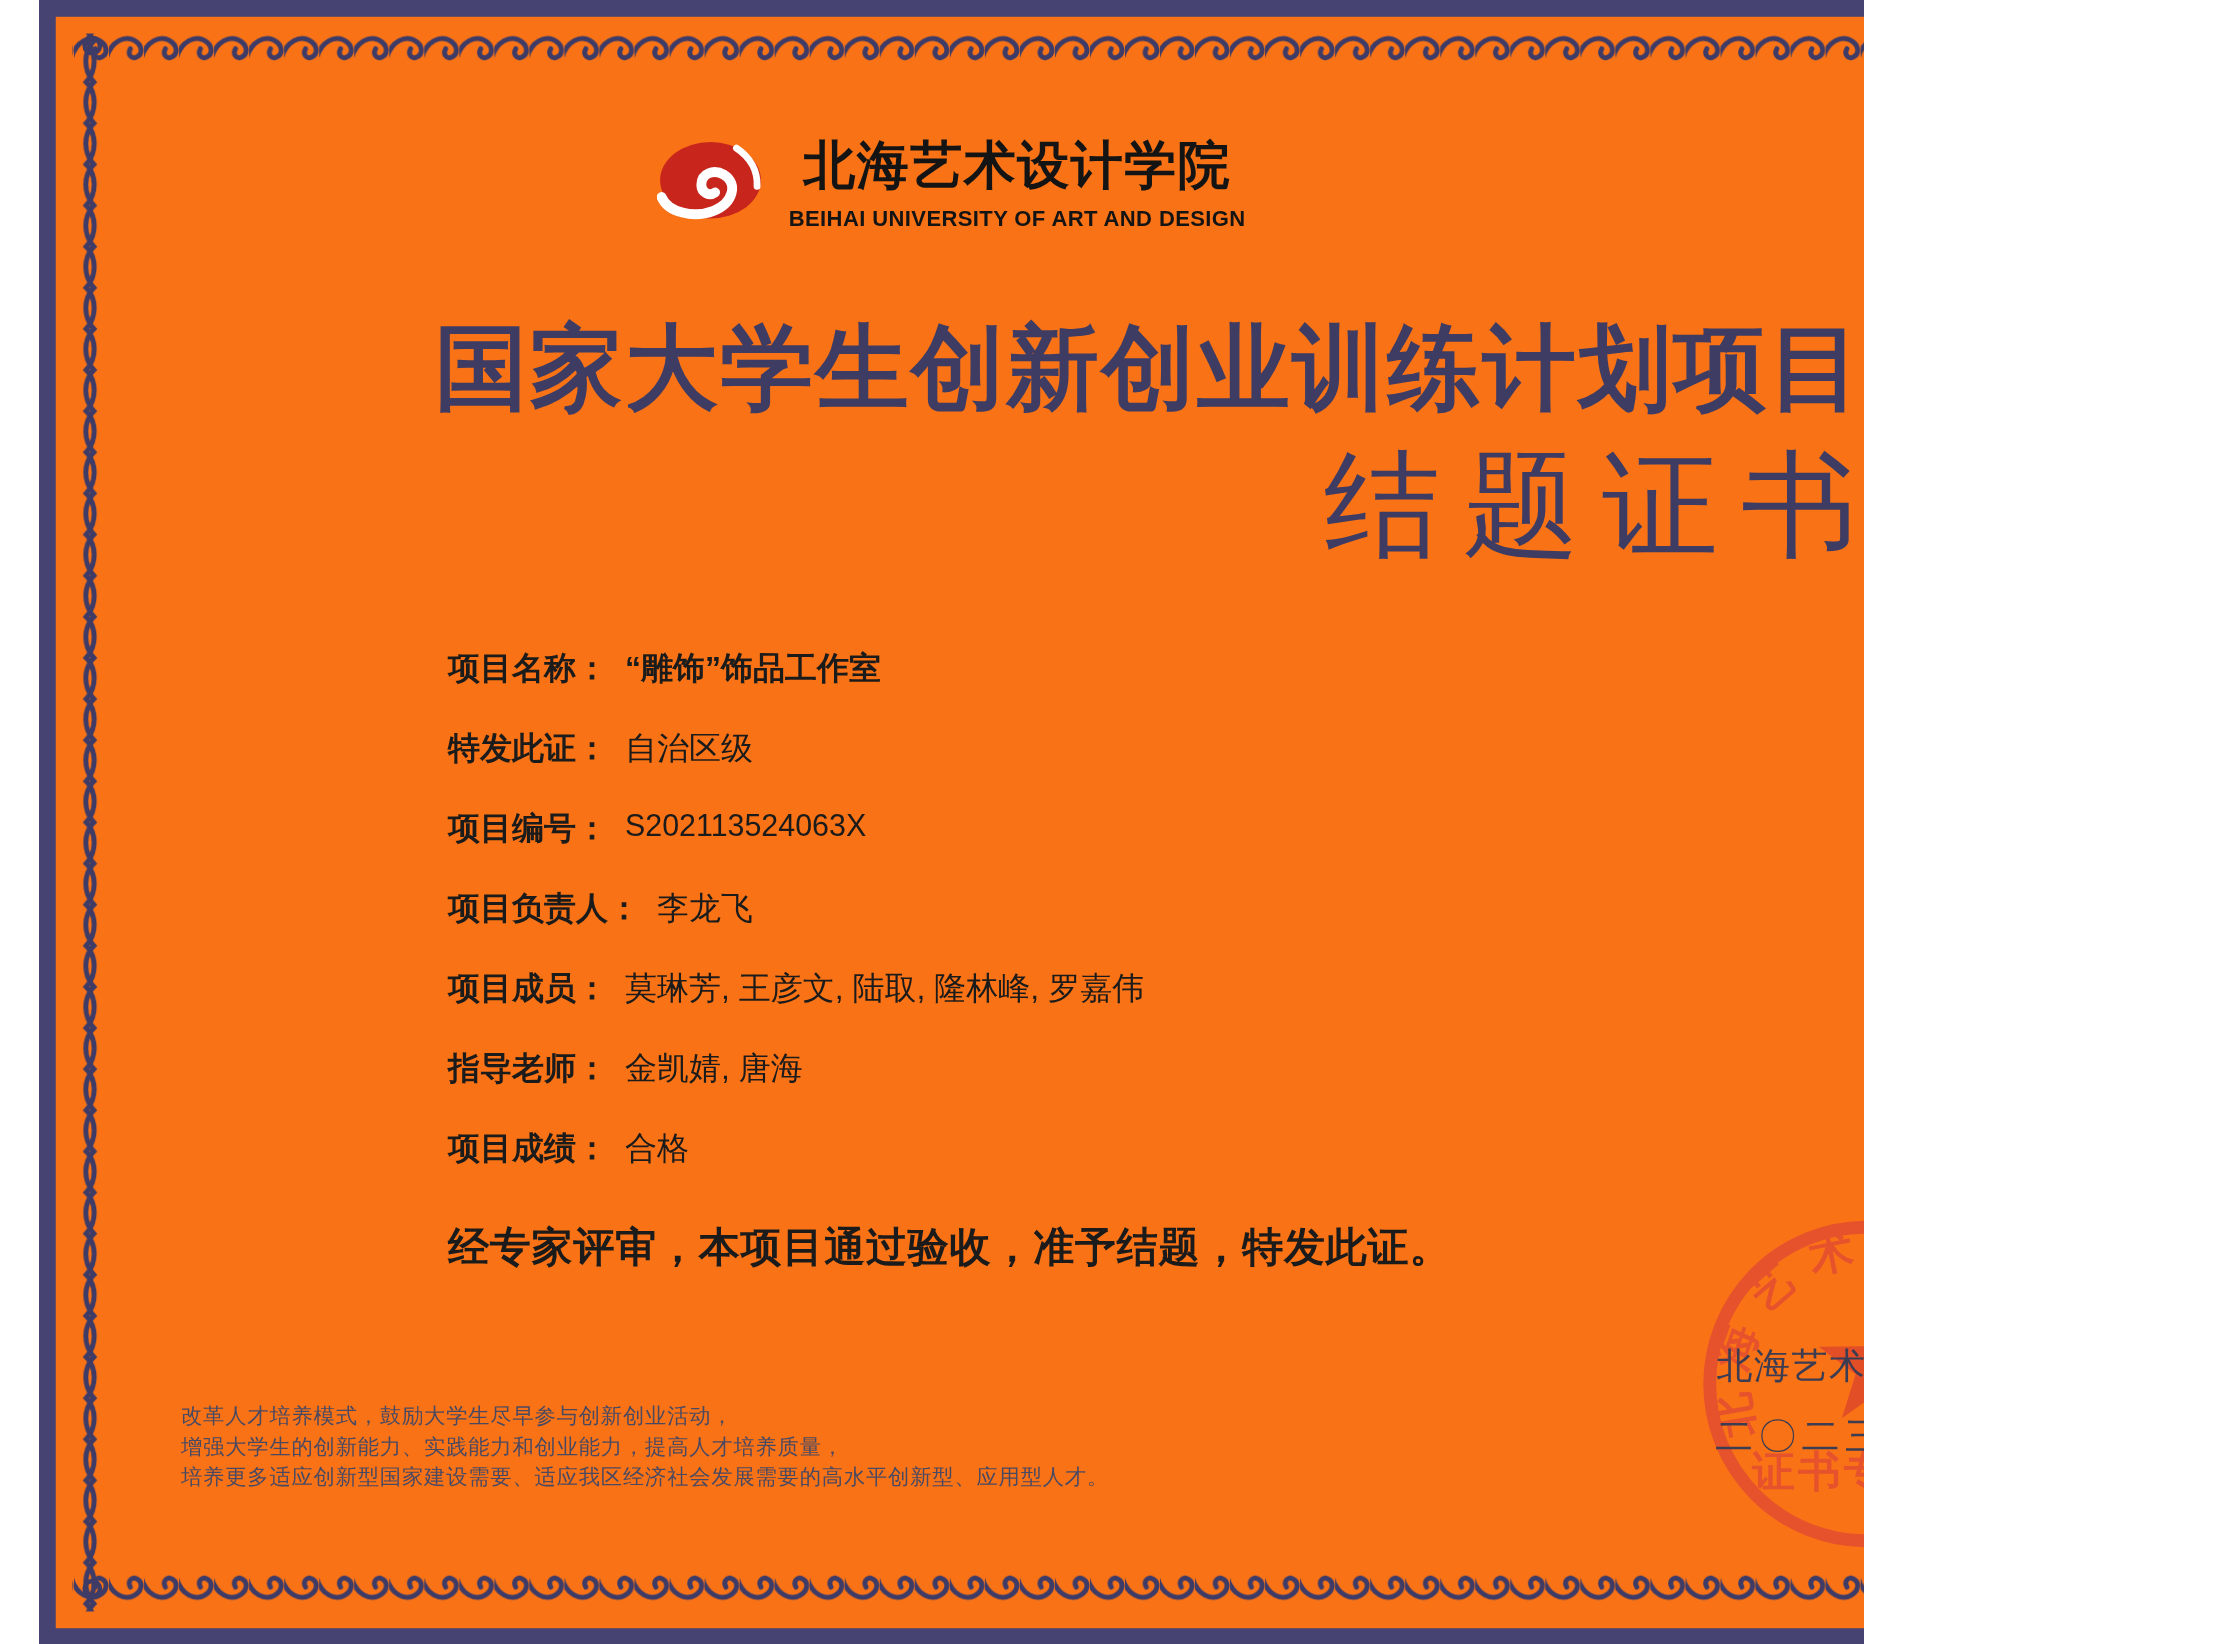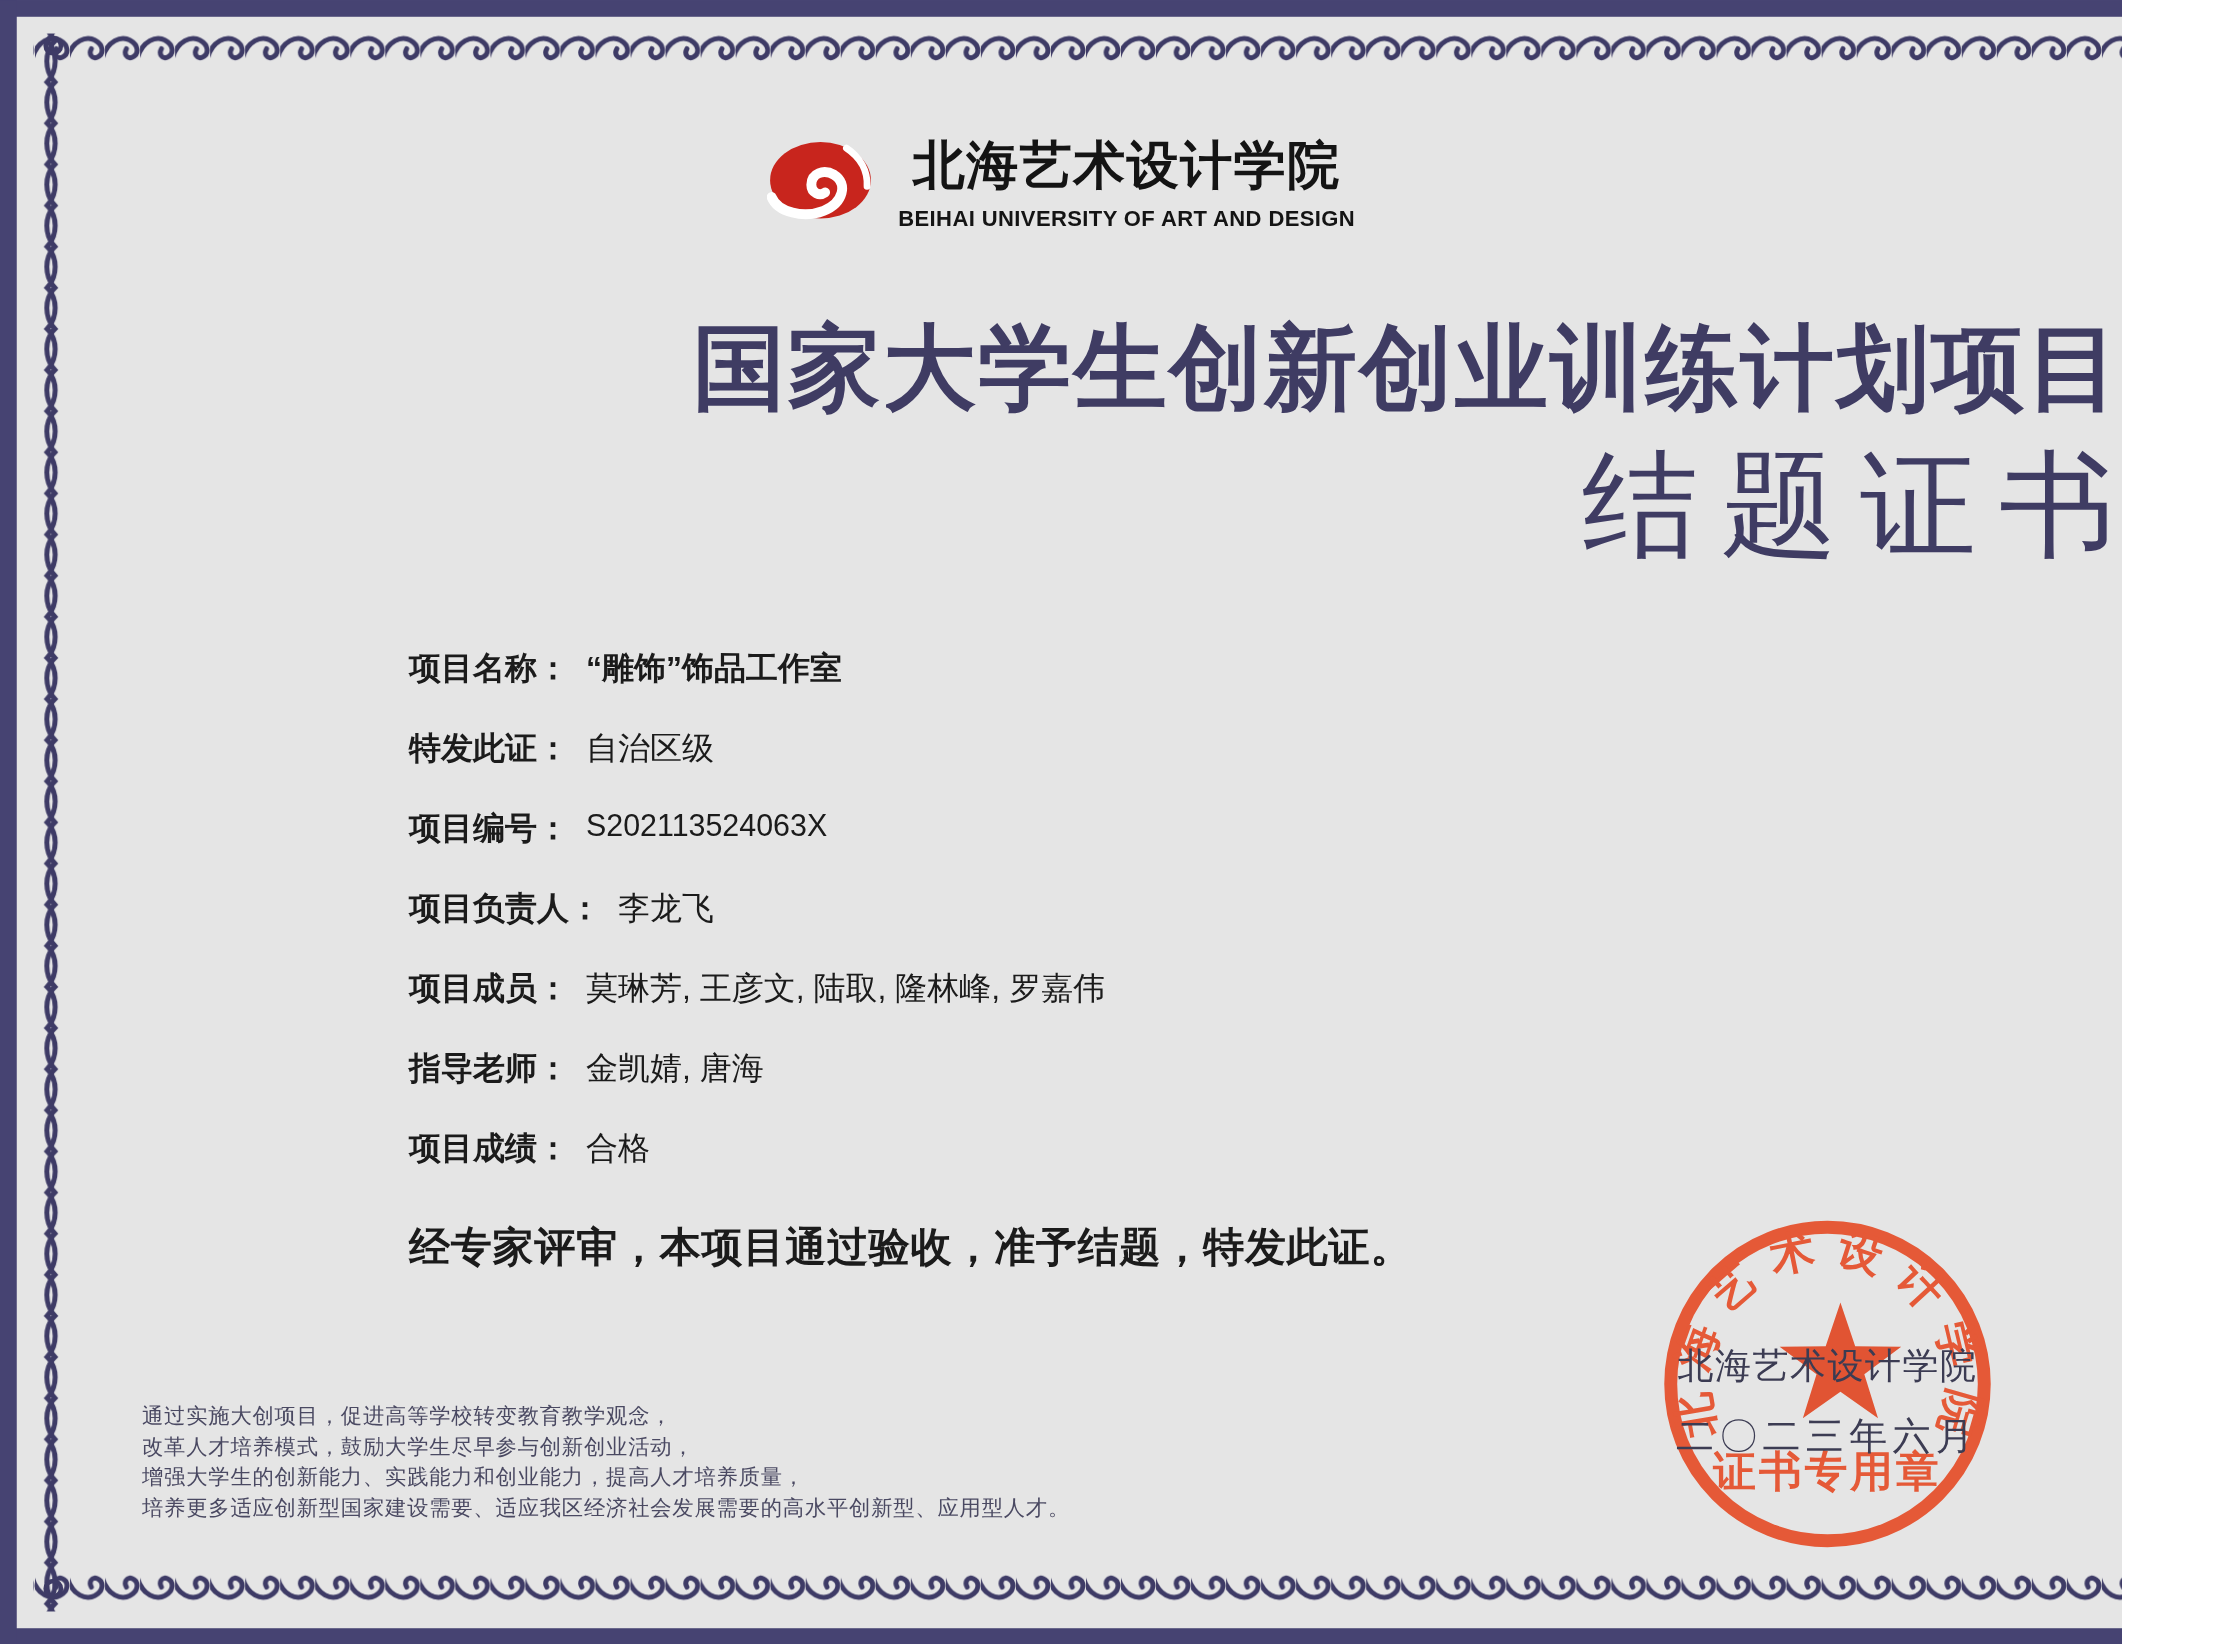--- a/index.html
+++ b/index.html
@@ -1,16 +1,16 @@
 <!DOCTYPE html>
 <html style="font-size:12.2px"><head>
 <meta charset="utf-8">
 <style>
   html,body{margin:0;padding:0;background:#fff;}
-  .page{position:relative;width:2122px;height:1645px;background:#e5e5e5;overflow:hidden;}
+  .page{position:relative;width:1825px;height:1645px;background:#f97316;overflow:hidden;margin-left:39px;}
   .border-svg{position:absolute;left:0;top:0;width:2239px;height:1645px;}
 
   .header{position:absolute;top:131px;left:0;width:100%;display:flex;justify-content:center;align-items:center;gap:24.4px;}
   .logo{width:107px;height:84px;flex:0 0 auto;}
   .header-text{display:flex;flex-direction:column;align-items:center;}
   .uni-cn{font-family:"Liberation Serif",serif;font-weight:700;font-size:52px;color:#141414;letter-spacing:1.5px;white-space:nowrap;}
   .uni-en{font-family:"Liberation Sans",sans-serif;font-weight:700;font-size:22px;color:#141414;letter-spacing:0.4px;margin-top:4.6px;text-align:center;white-space:nowrap;}
 
   .title1{position:absolute;top:306px;left:0;width:100%;text-align:right;font-family:"Liberation Serif",serif;font-weight:700;font-size:93px;color:#3f3c63;letter-spacing:2.3px;white-space:nowrap;}
   .title2{position:absolute;top:428px;left:16px;width:100%;text-align:right;font-family:"Liberation Serif",serif;font-weight:400;font-size:116px;color:#3f3c63;letter-spacing:23px;text-indent:23px;white-space:nowrap;}
@@ -108,21 +108,20 @@
     </div>
     <div class="row">
       <span class="lab">项目成绩：</span>
       <span class="val">合格</span>
     </div>
   </div>
 
   <div class="statement">经专家评审，本项目通过验收，准予结题，特发此证。</div>
 
   <div class="footnote">
-    <div>通过实施大创项目，促进高等学校转变教育教学观念，</div>
     <div>改革人才培养模式，鼓励大学生尽早参与创新创业活动，</div>
     <div>增强大学生的创新能力、实践能力和创业能力，提高人才培养质量，</div>
     <div>培养更多适应创新型国家建设需要、适应我区经济社会发展需要的高水平创新型、应用型人才。</div>
   </div>
 
   <svg class="seal" viewBox="0 0 456 456" xmlns="http://www.w3.org/2000/svg">
     <circle cx="228" cy="230" r="206" fill="none" stroke="#e5512d" stroke-width="17"></circle>
     <path d="M245,123 L264.4,180.3 L324.9,181 L276.4,217.2 L294.4,275 L245,240 L195.6,275 L213.6,217.2 L165.1,181 L225.6,180.3 Z" fill="#e14c28"></path>
     <path id="sealArc" d="M 88.5 304.1 A 158 158 0 1 1 367.5 304.1" fill="none" stroke="none"></path>
     <text font-size="58" fill="#e5512d" letter-spacing="23">

